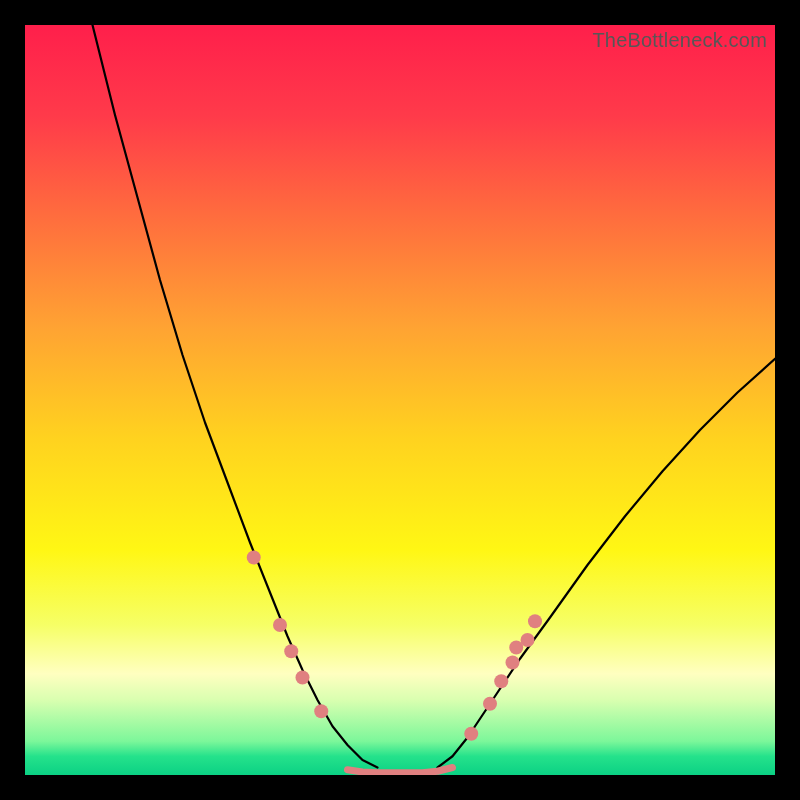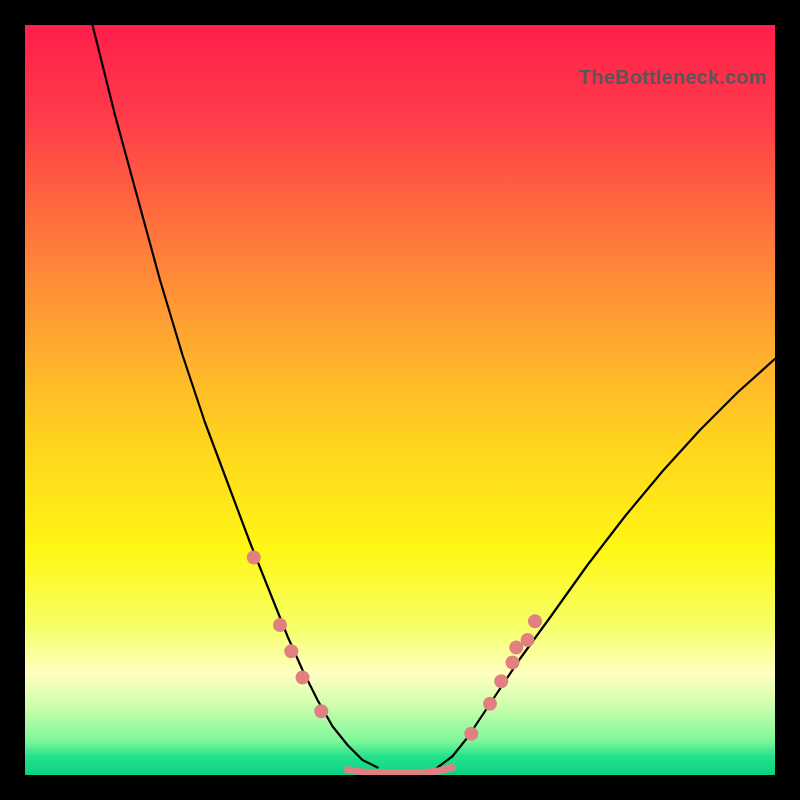--- a/index.html
+++ b/index.html
@@ -24,24 +24,23 @@
     width: 750px;
     height: 750px;
     overflow: hidden;
   }
   .watermark {
     position: absolute;
     top: 4px;
     right: 8px;
     color: #575757;
     font-size: 20px;
-    font-weight: 700;
+    font-weight: 400;
     letter-spacing: 0.2px;
     user-select: none;
-    margin-top: 37px;
   }
 </style>
 </head>
 <body>
 
 <div class="frame">
   <div class="plot">
     <svg id="chart-svg" width="750" height="750" viewBox="0 0 750 750">
       <defs>
         <linearGradient id="bg-grad" x1="0" y1="0" x2="0" y2="1">

